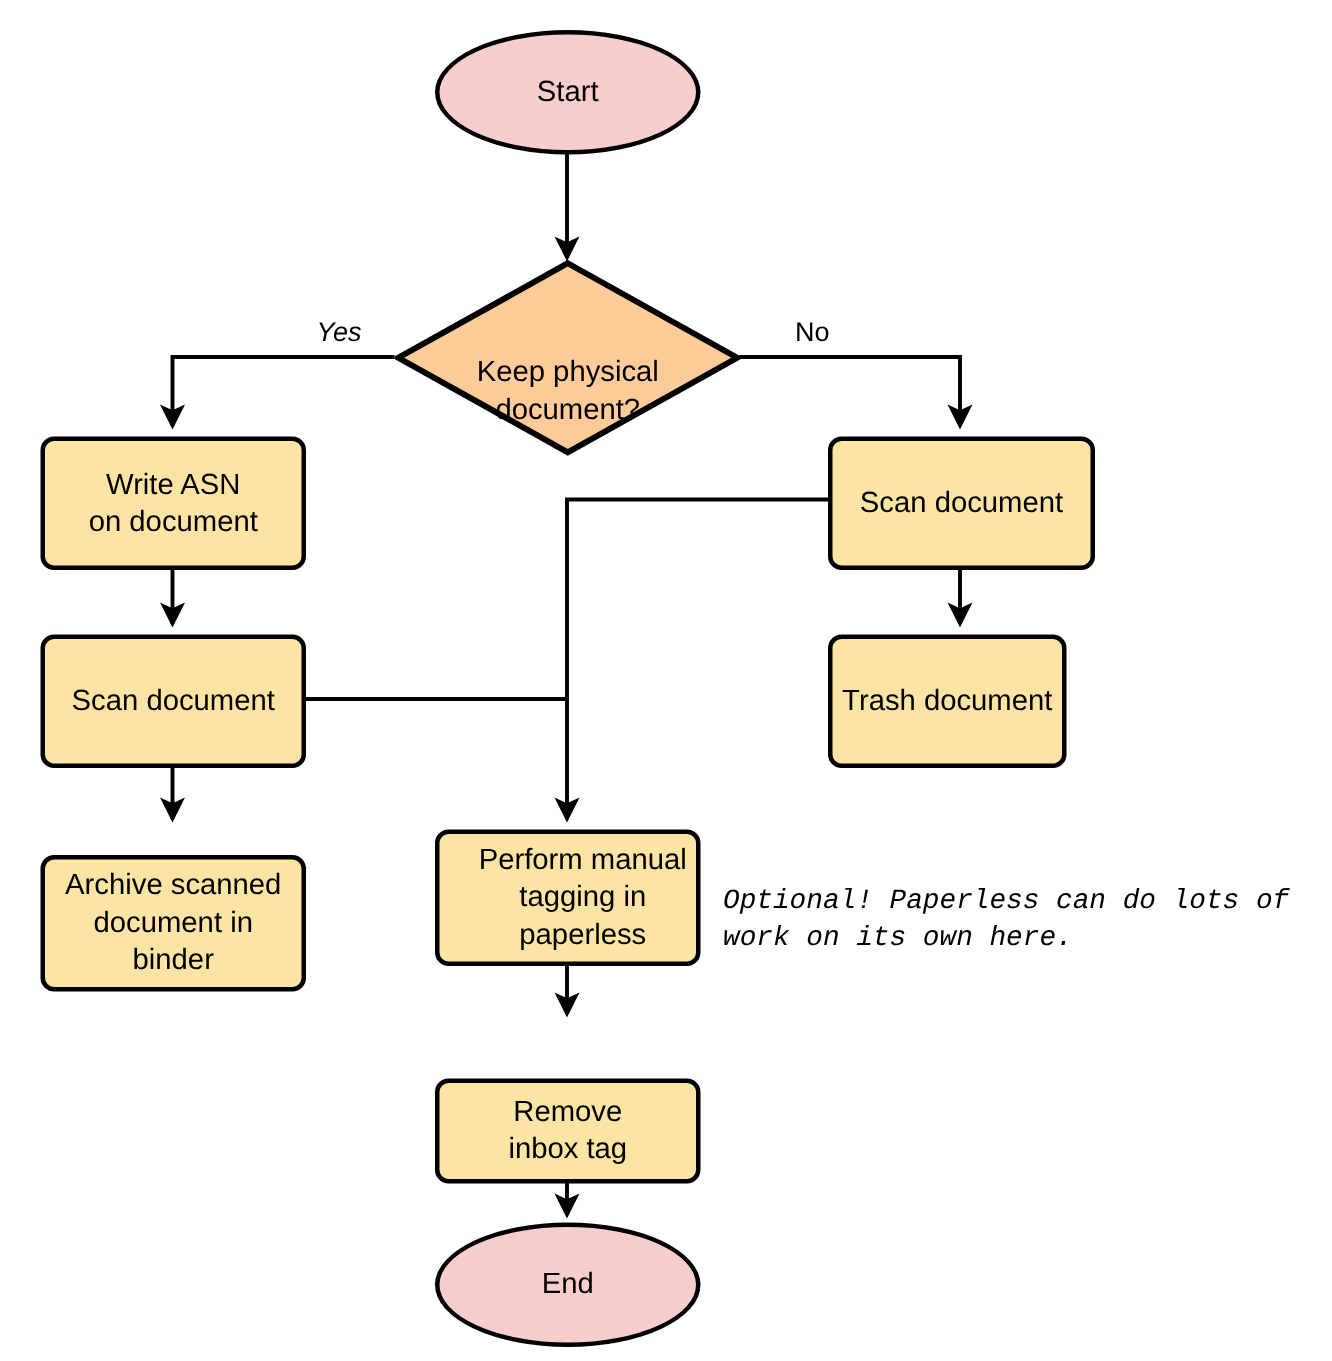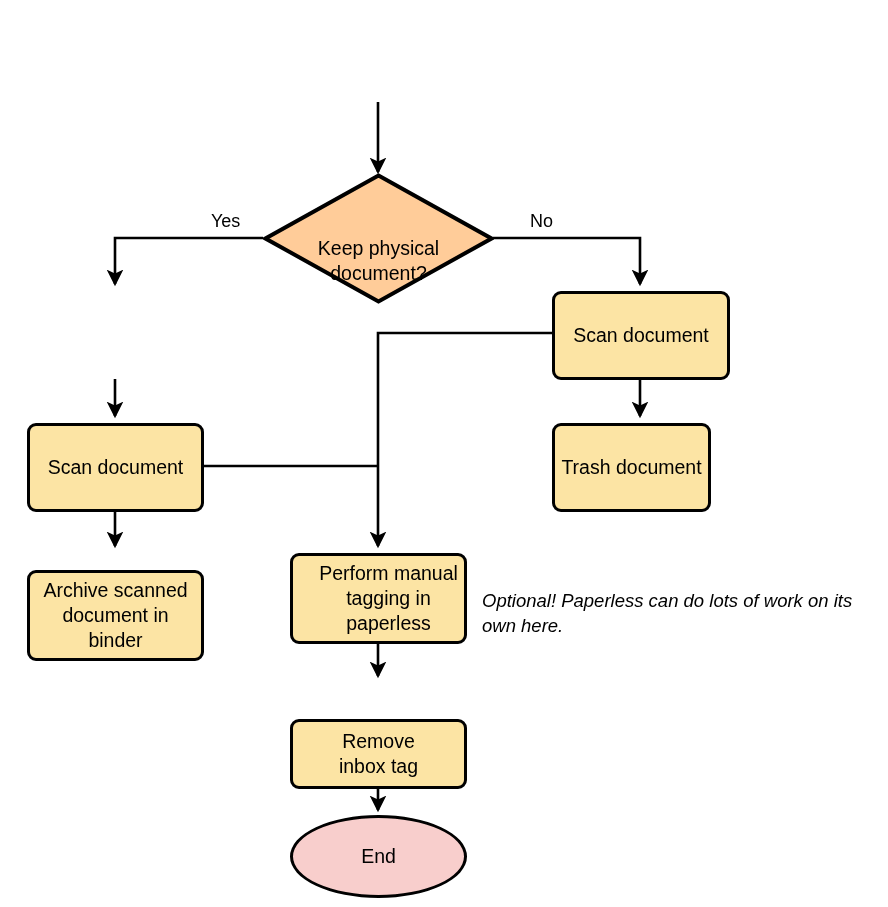--- a/index.html
+++ b/index.html
@@ -76,20 +76,21 @@
     z-index: 3;
     white-space: nowrap;
   }
   .annotation {
     position: absolute;
     font-size: 18.5px;
     line-height: 25px;
     font-style: italic;
     color: #000000;
     z-index: 3;
+    font-family: Liberation Mono, monospace;
   }
 </style>
 </head>
 <body>
 
 <div id="canvas">
 
   <svg id="edges" viewBox="0 0 888 907" xmlns="http://www.w3.org/2000/svg">
     <defs>
       <marker id="arrow" viewBox="0 0 12 12" refX="9.5" refY="6" markerWidth="7" markerHeight="7" orient="auto-start-reverse">
@@ -111,32 +112,35 @@
 
     <path d="M 552 333 L 378 333 L 378 546" fill="none" stroke="#000000" stroke-width="2.6" marker-end="url(#arrow)"></path>
 
     <path d="M 203 466 L 378 466" fill="none" stroke="#000000" stroke-width="2.6"></path>
 
     <path d="M 378 643 L 378 676" fill="none" stroke="#000000" stroke-width="2.6" marker-end="url(#arrow)"></path>
 
     <path d="M 378 771 L 378 810" fill="none" stroke="#000000" stroke-width="2.6" marker-end="url(#arrow)"></path>
   </svg>
 
+  <div class="node terminator" style="left:290px; top:20px; width:177px; height:83px; background:#f8cecc;">Start</div>
 
   <div class="diamond-wrap" style="left:263px; top:173px; width:231px; height:131px;">
     <svg class="diamond-shape" viewBox="0 0 231 131" xmlns="http://www.w3.org/2000/svg">
       <polygon points="115.5,2.5 228.5,65.5 115.5,128.5 2.5,65.5" fill="#ffcc99" stroke="#000000" stroke-width="4"></polygon>
     </svg>
     <div class="diamond-label">Keep physical
 document?</div>
   </div>
 
-  <div class="edge-label" style="left:211px; top:211px;">Yes</div>
+  <div class="edge-label" style="left:211px; top:211px;font-style:italic;">Yes</div>
   <div class="edge-label" style="left:530px; top:211px;">No</div>
 
+  <div class="node process" style="left:27px; top:291px; width:177px; height:89px; background:#fce4a4;">Write ASN
+on document</div>
 
   <div class="node process" style="left:27px; top:423px; width:177px; height:89px; background:#fce4a4;">Scan document</div>
 
   <div class="node process" style="left:27px; top:570px; width:177px; height:91px; background:#fce4a4;">Archive scanned
 document in
 binder</div>
 
   <div class="node process" style="left:552px; top:291px; width:178px; height:89px; background:#fce4a4;">Scan document</div>
 
   <div class="node process" style="left:552px; top:423px; width:159px; height:89px; background:#fce4a4;">Trash document</div>

